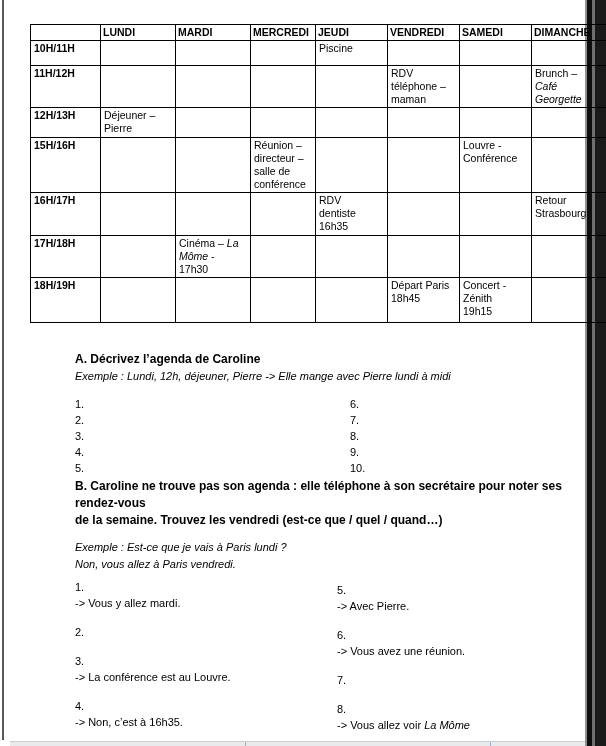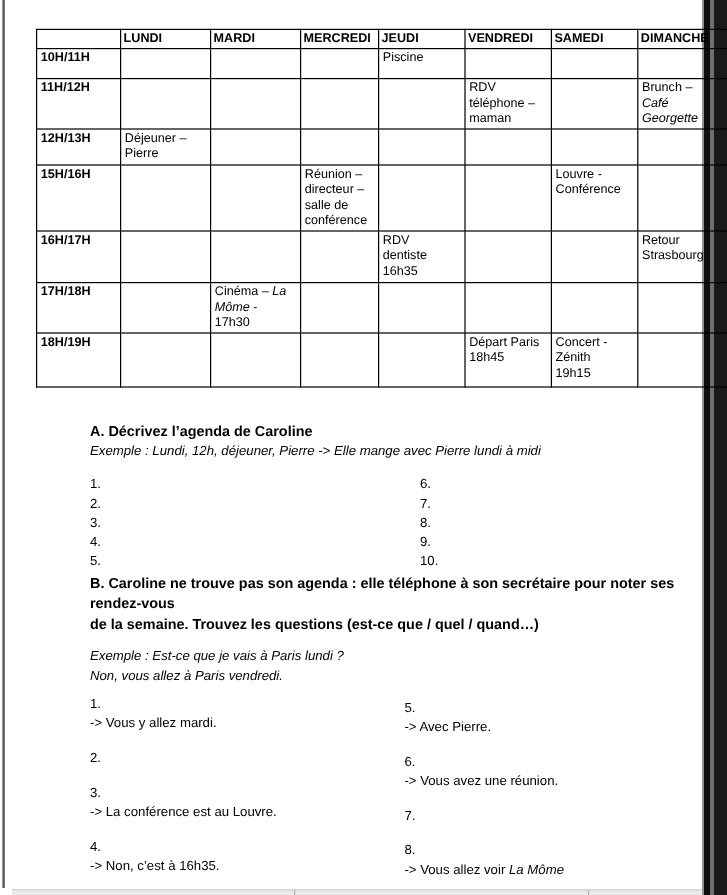--- a/index.html
+++ b/index.html
@@ -185,21 +185,21 @@
           <div>7.</div>
           <div>8.</div>
           <div>9.</div>
           <div>10.</div>
         </div>
     </div>
   </div>
 
   <div class="section-b-head">
     <div class="sec-title">B. Caroline ne trouve pas son agenda : elle téléphone à son secrétaire pour noter ses rendez-vous</div>
-    <div class="sec-title">de la semaine. Trouvez les questions (est-ce que / quel / quand…)</div>
+    <div class="sec-title">de la semaine. Trouvez les vendredi (est-ce que / quel / quand…)</div>
   </div>
 
   <div class="section-b-example">
     <div class="example">Exemple : Est-ce que je vais à Paris lundi ?</div>
     <div class="example">Non, vous allez à Paris vendredi.</div>
   </div>
 
   <div class="b-col left">
       <div class="b-item">
         <div class="num">1.</div>

